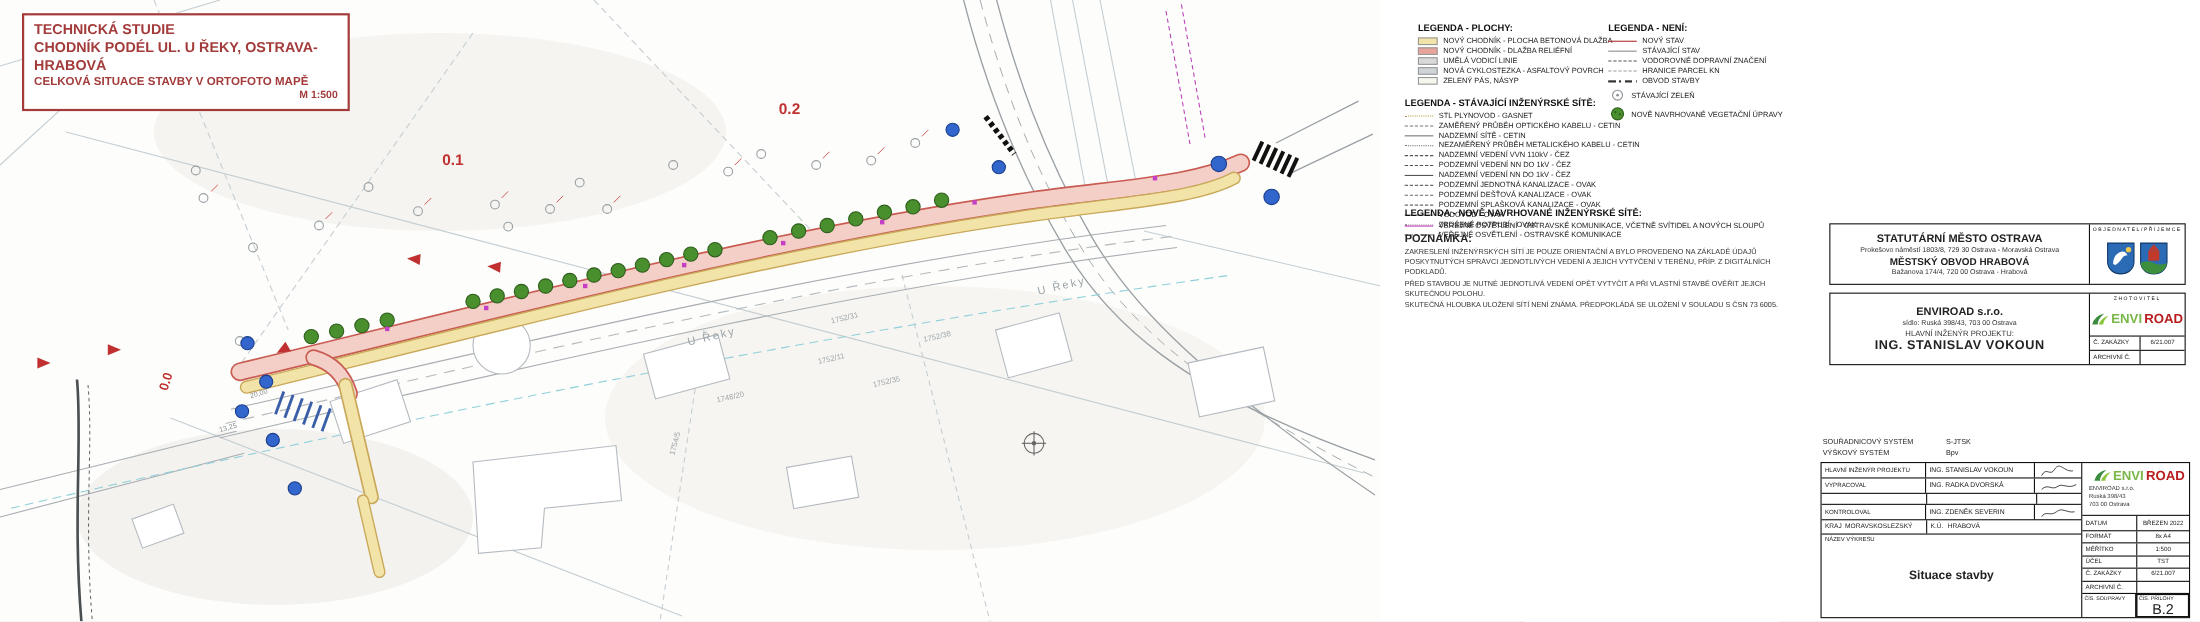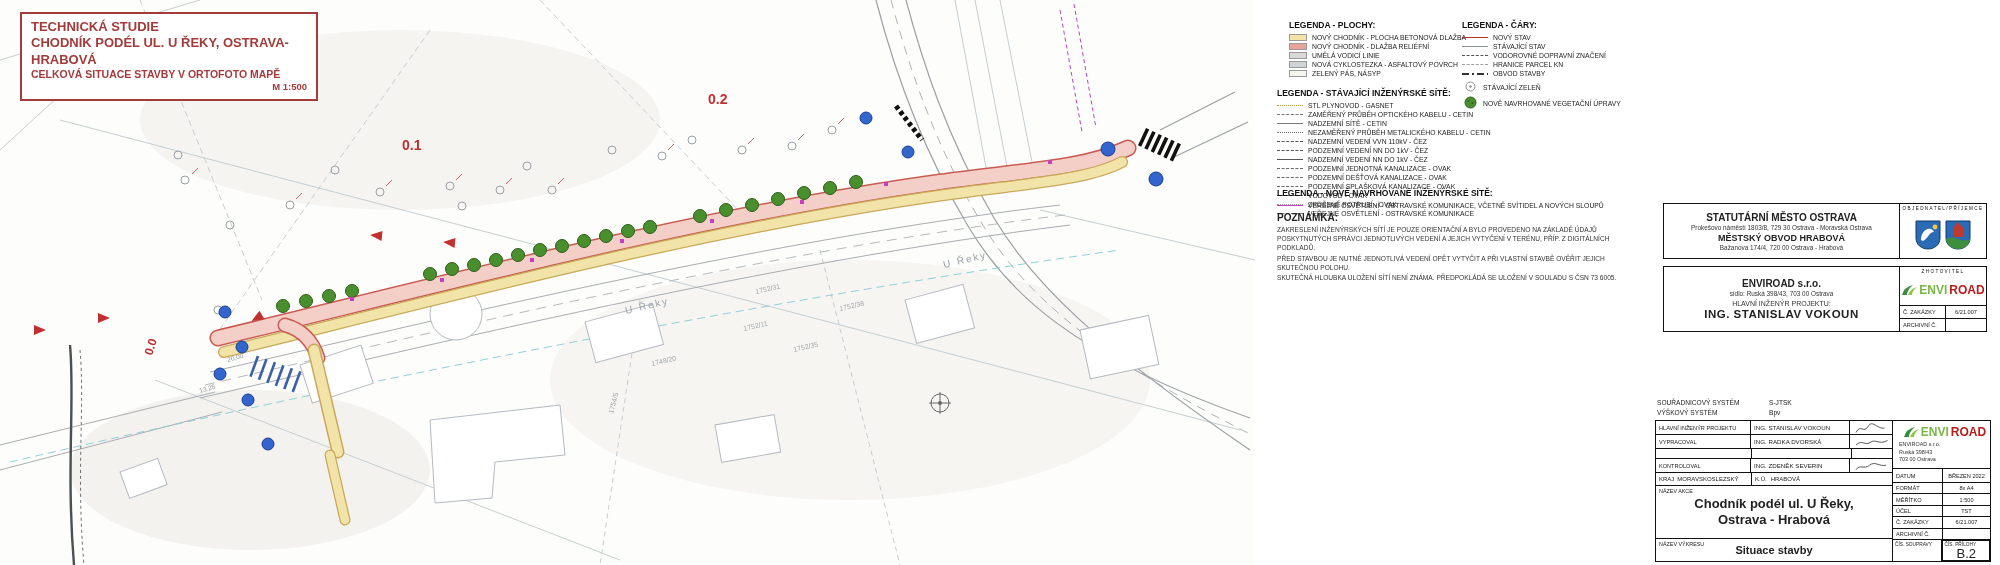--- a/index.html
+++ b/index.html
@@ -334,21 +334,21 @@
 
         <div class="lg-item">
           <span class="swatch" style="background: rgb(244, 247, 238);"></span>
           <span>ZELENÝ PÁS, NÁSYP</span>
         </div>
 
     </div>
   </div>
 
   <div class="legend" style="left:1462px;top:20px;">
-    <div class="lg-title">LEGENDA - ČÁRY:</div>
+    <div class="lg-title">LEGENDA - NENÍ:</div>
     <div>
 
         <div class="lg-item">
           <span class="ln ln-s" style="color: rgb(176, 48, 48);"></span>
           <span>NOVÝ STAV</span>
         </div>
 
         <div class="lg-item">
           <span class="ln ln-s" style="color: rgb(138, 143, 147);"></span>
           <span>STÁVAJÍCÍ STAV</span>
@@ -589,25 +589,20 @@
       <div class="krow">
         <span class="ka">
           <span>KRAJ</span>
           <span>MORAVSKOSLEZSKÝ</span>
         </span>
         <span class="kb">
           <span>K.Ú.</span>
           <span>HRABOVÁ</span>
         </span>
       </div>
-      <div class="akce">
-        <span class="lbl">NÁZEV AKCE</span>
-        <div class="big">Chodník podél ul. U Řeky,</div>
-        <div class="big">Ostrava - Hrabová</div>
-      </div>
       <div class="vykres">
         <span class="lbl">NÁZEV VÝKRESU</span>
         <span class="val">Situace stavby</span>
       </div>
     </div>
     <div class="R">
       <div class="firmcell">
         <div class="logo" style="font-size:12px;align-self:center;">
           <svg width="16" height="12" viewBox="0 0 16 12">
             <path d="M1 11 Q3 3 12 1 Q6 6 6 11 Z" fill="#3c8c40"></path>

